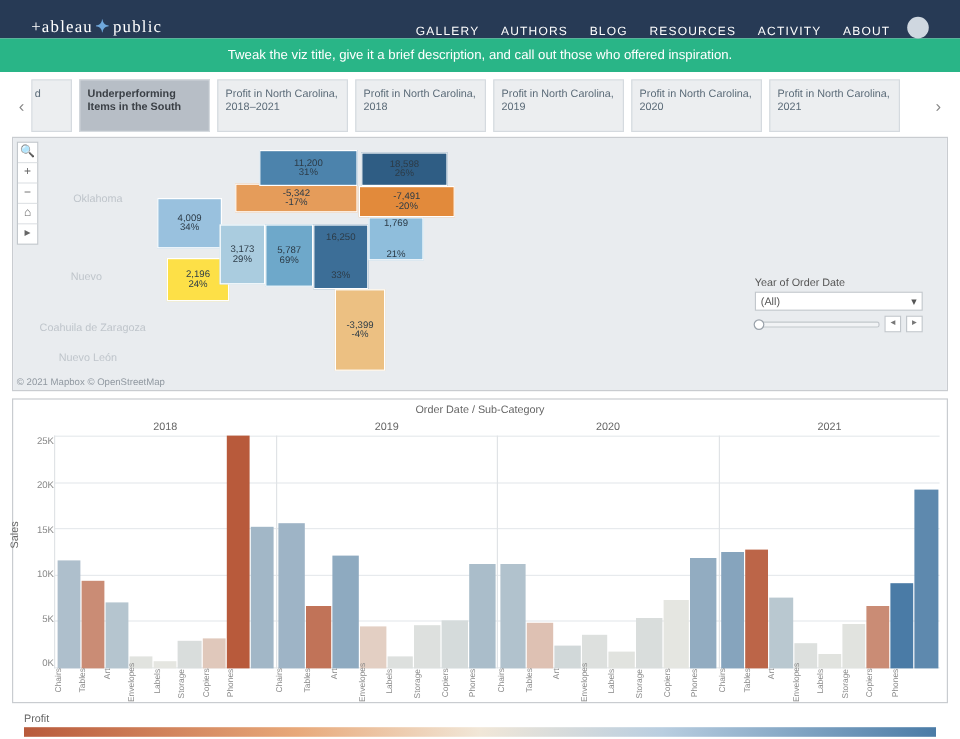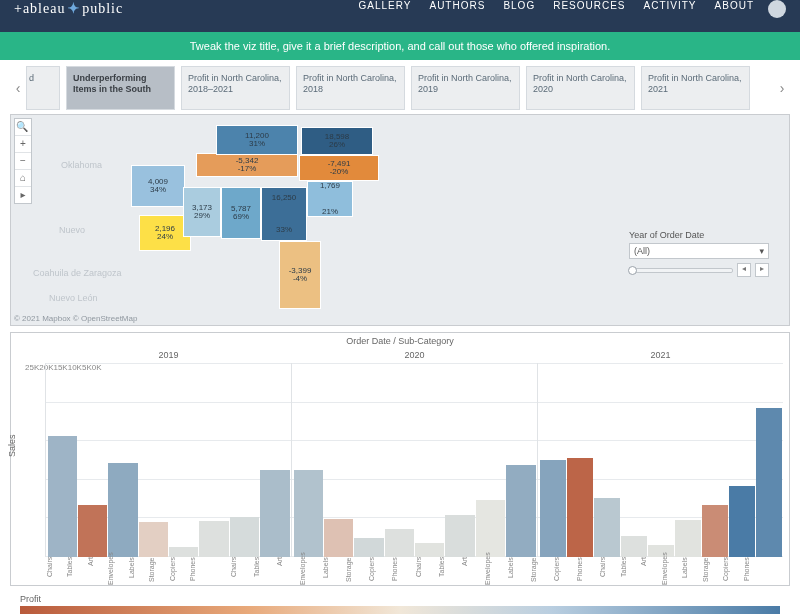--- a/index.html
+++ b/index.html
@@ -1,18 +1,18 @@
 <!DOCTYPE html>
 <html><head>
 <meta charset="utf-8">
 <style>
   html,body{margin:0;padding:0;font-family:Arial,Helvetica,sans-serif;background:#fff;color:#333;font-size:11px}
   .frame{width:800px;height:616px;position:relative;overflow:hidden}
   
-  .topnav{background:#273a55;height:32px;display:flex;align-items:flex-start;padding:0 14px;color:#fff}
+  .topnav{background:#273a55;height:32px;display:flex;align-items:flex-end;padding:0 26px;color:#fff}
   .logo{font-family:Georgia,serif;font-size:14px;letter-spacing:1px;flex:0 0 auto}
   .logo .plus{color:#6fa8dc;font-weight:bold;margin:0 2px}
   .navlinks{margin-left:auto;display:flex;gap:18px;font-size:10px;letter-spacing:1px}
   .navlinks span{cursor:pointer}
   .avatar{width:18px;height:18px;border-radius:50%;background:#cfd7e0;margin-left:14px}
   
   .banner{background:#29b587;color:#fff;text-align:center;font-size:11px;padding:8px 0}
   
   .storyrow{display:flex;align-items:stretch;gap:0;padding:6px 10px 4px 10px}
   .storyarrow{width:16px;display:flex;align-items:center;justify-content:center;color:#888;font-size:14px;cursor:pointer}
@@ -37,21 +37,21 @@
   .yearfilter .slider{margin-top:4px;display:flex;align-items:center;gap:4px}
   .yearfilter .track{flex:1;height:3px;border:1px solid #c2c7cc;border-radius:2px;position:relative;background:#f1f3f5}
   .yearfilter .knob{position:absolute;left:-2px;top:-3px;width:7px;height:7px;border-radius:50%;background:#fff;border:1px solid #9aa2aa}
   .yearfilter .navbtn{border:1px solid #c2c7cc;width:12px;height:12px;line-height:10px;text-align:center;font-size:8px;color:#777;background:#fff}
   .mapcredit{position:absolute;left:3px;bottom:2px;font-size:8px;color:#9098a0}
   
   .barwrap{height:252px;display:flex;flex-direction:column}
   .bartitle{text-align:center;font-size:9px;color:#666;padding:3px 0}
   .barbody{flex:1;position:relative;padding:0 6px 2px 34px}
   .ylab{position:absolute;left:2px;top:50%;transform:rotate(-90deg) translate(10px,-6px);transform-origin:left top;font-size:9px;color:#666}
-  .yticks{position:absolute;left:14px;top:14px;bottom:28px;width:20px;display:flex;flex-direction:row;justify-content:space-between;text-align:right;font-size:8px;color:#888}
+  .yticks{position:absolute;left:14px;top:14px;bottom:28px;width:20px;display:flex;flex-direction:column;justify-content:space-between;text-align:right;font-size:8px;color:#888}
   .plot{position:absolute;left:34px;right:6px;top:14px;bottom:28px;display:flex}
   .gridlines{position:absolute;inset:0;display:flex;flex-direction:column;justify-content:space-between;pointer-events:none}
   .gridlines div{height:0;border-top:1px solid #e7eaed}
   .yeargroup{flex:1;position:relative;border-left:1px solid #e0e3e6;display:flex;align-items:flex-end;padding:0 1px}
   .yeargroup:first-child{border-left:none}
   .yearlabel{position:absolute;top:-13px;left:0;right:0;text-align:center;font-size:9px;color:#666}
   .bar{flex:1;margin:0 0.5px;min-width:0}
   .xcats{position:absolute;left:34px;right:6px;bottom:0;height:28px;display:flex}
   .xcats .grp{flex:1;display:flex}
   .xcats .cat{flex:1;font-size:7px;color:#888;writing-mode:vertical-rl;transform:rotate(180deg);text-align:right;line-height:1;margin:0 0.5px}
@@ -191,20 +191,32 @@
       </div>
       <div class="plot" id="plot">
         <div class="gridlines">
               <div></div>
               <div></div>
               <div></div>
               <div></div>
               <div></div>
               <div></div>
             </div>
+      <div class="yeargroup">
+              <div class="yearlabel">2018</div>
+              <div class="bar" style="height: 46.4286%; background: rgb(174, 191, 204);"></div>
+              <div class="bar" style="height: 37.5%; background: rgb(202, 140, 117);"></div>
+              <div class="bar" style="height: 28.5714%; background: rgb(181, 197, 207);"></div>
+              <div class="bar" style="height: 5%; background: rgb(225, 227, 223);"></div>
+              <div class="bar" style="height: 2.85714%; background: rgb(229, 230, 225);"></div>
+              <div class="bar" style="height: 11.7857%; background: rgb(217, 221, 220);"></div>
+              <div class="bar" style="height: 12.8571%; background: rgb(224, 200, 187);"></div>
+              <div class="bar" style="height: 100%; background: rgb(184, 90, 59);"></div>
+              <div class="bar" style="height: 60.7143%; background: rgb(162, 183, 199);"></div>
+            </div>
             <div class="yeargroup">
               <div class="yearlabel">2019</div>
               <div class="bar" style="height: 62.5%; background: rgb(158, 180, 198);"></div>
               <div class="bar" style="height: 26.7857%; background: rgb(193, 115, 88);"></div>
               <div class="bar" style="height: 48.2143%; background: rgb(142, 170, 192);"></div>
               <div class="bar" style="height: 17.8571%; background: rgb(227, 207, 195);"></div>
               <div class="bar" style="height: 5.35714%; background: rgb(221, 224, 222);"></div>
               <div class="bar" style="height: 18.5714%; background: rgb(221, 224, 222);"></div>
               <div class="bar" style="height: 20.7143%; background: rgb(213, 219, 219);"></div>
               <div class="bar" style="height: 44.6429%; background: rgb(170, 189, 202);"></div>

